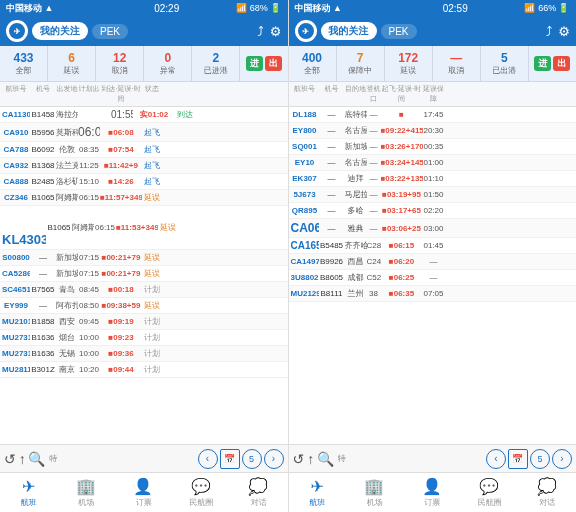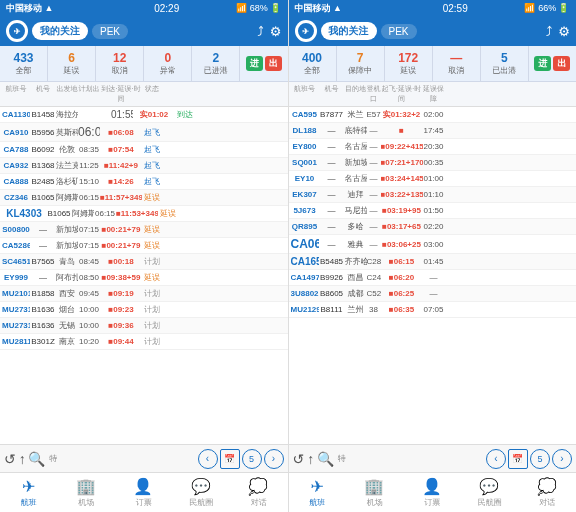--- a/index.html
+++ b/index.html
@@ -337,21 +337,21 @@
       </div>
         <div class="table-row">
         <div class="td flight-num" style="width:28px;font-size:8px;">CZ346</div>
         <div class="td plane-num" style="width:26px;font-size:8px;">B1065</div>
         <div class="td city" style="width:22px;font-size:8px;">阿姆斯特丹</div>
         <div class="td time-plan" style="width:22px;font-size:8px;">06:15</div>
         <div class="td time-actual" style="width:42px;font-size:8px;">■11:57+349</div>
         <div class="td status-delay" style="width:20px;">延误</div>
       </div>
         <div class="table-row">
-        <div class="td flight-num" style="width:44px;font-size:10px;">KL4303</div>
+        <div class="td flight-num" style="width:44px;font-size:13px;margin-top:24px;">KL4303</div>
         <div class="td plane-num" style="width:26px;font-size:8px;">B1065</div>
         <div class="td city" style="width:22px;font-size:8px;">阿姆斯特丹</div>
         <div class="td time-plan" style="width:22px;font-size:8px;">06:15</div>
         <div class="td time-actual" style="width:42px;font-size:8px;">■11:53+349</div>
         <div class="td status-delay" style="width:20px;">延误</div>
       </div>
         <div class="table-row">
         <div class="td flight-num" style="width:28px;font-size:8px;">S00800</div>
         <div class="td plane-num" style="width:26px;font-size:8px;">—</div>
         <div class="td city" style="width:22px;font-size:8px;">新加坡</div>
@@ -499,49 +499,41 @@
       <div class="table-header">
         <div class="th" style="width: 28px; font-size: 7px;">航班号</div>
         <div class="th" style="width: 26px; font-size: 7px;">机号</div>
         <div class="th" style="width: 22px; font-size: 7px;">目的地</div>
         <div class="th" style="width: 14px; font-size: 7px;">登机口</div>
         <div class="th" style="width: 42px; font-size: 7px;">起飞·延误·时间</div>
         <div class="th" style="width: 22px; font-size: 7px;">延误保障</div>
       </div>
       <div class="table-body">
         <div class="table-row">
-        <div class="td flight-num" style="width:28px;font-size:8px;">CA595</div>
-        <div class="td plane-num" style="width:26px;font-size:8px;">B7877</div>
-        <div class="td city" style="width:22px;font-size:8px;">米兰</div>
-        <div class="td" style="width:14px;font-size:8px;color:#555;">E57</div>
-        <div class="td time-actual" style="width:42px;font-size:8px;">实01:32+2</div>
-        <div class="td" style="width:22px;font-size:8px;color:#555;">02:00</div>
-      </div>
-        <div class="table-row">
         <div class="td flight-num" style="width:28px;font-size:8px;">DL188</div>
         <div class="td plane-num" style="width:26px;font-size:8px;">—</div>
         <div class="td city" style="width:22px;font-size:8px;">底特律</div>
         <div class="td" style="width:14px;font-size:8px;color:#555;">—</div>
         <div class="td time-actual" style="width:42px;font-size:8px;">■</div>
         <div class="td" style="width:22px;font-size:8px;color:#555;">17:45</div>
       </div>
         <div class="table-row">
         <div class="td flight-num" style="width:28px;font-size:8px;">EY800</div>
         <div class="td plane-num" style="width:26px;font-size:8px;">—</div>
         <div class="td city" style="width:22px;font-size:8px;">名古屋</div>
         <div class="td" style="width:14px;font-size:8px;color:#555;">—</div>
         <div class="td time-actual" style="width:42px;font-size:8px;">■09:22+415</div>
         <div class="td" style="width:22px;font-size:8px;color:#555;">20:30</div>
       </div>
         <div class="table-row">
         <div class="td flight-num" style="width:28px;font-size:8px;">SQ001</div>
         <div class="td plane-num" style="width:26px;font-size:8px;">—</div>
         <div class="td city" style="width:22px;font-size:8px;">新加坡</div>
         <div class="td" style="width:14px;font-size:8px;color:#555;">—</div>
-        <div class="td time-actual" style="width:42px;font-size:8px;">■07:21+170</div>
+        <div class="td time-actual" style="width:42px;font-size:8px;">■03:26+170</div>
         <div class="td" style="width:22px;font-size:8px;color:#555;">00:35</div>
       </div>
         <div class="table-row">
         <div class="td flight-num" style="width:28px;font-size:8px;">EY10</div>
         <div class="td plane-num" style="width:26px;font-size:8px;">—</div>
         <div class="td city" style="width:22px;font-size:8px;">名古屋</div>
         <div class="td" style="width:14px;font-size:8px;color:#555;">—</div>
         <div class="td time-actual" style="width:42px;font-size:8px;">■03:24+145</div>
         <div class="td" style="width:22px;font-size:8px;color:#555;">01:00</div>
       </div>

